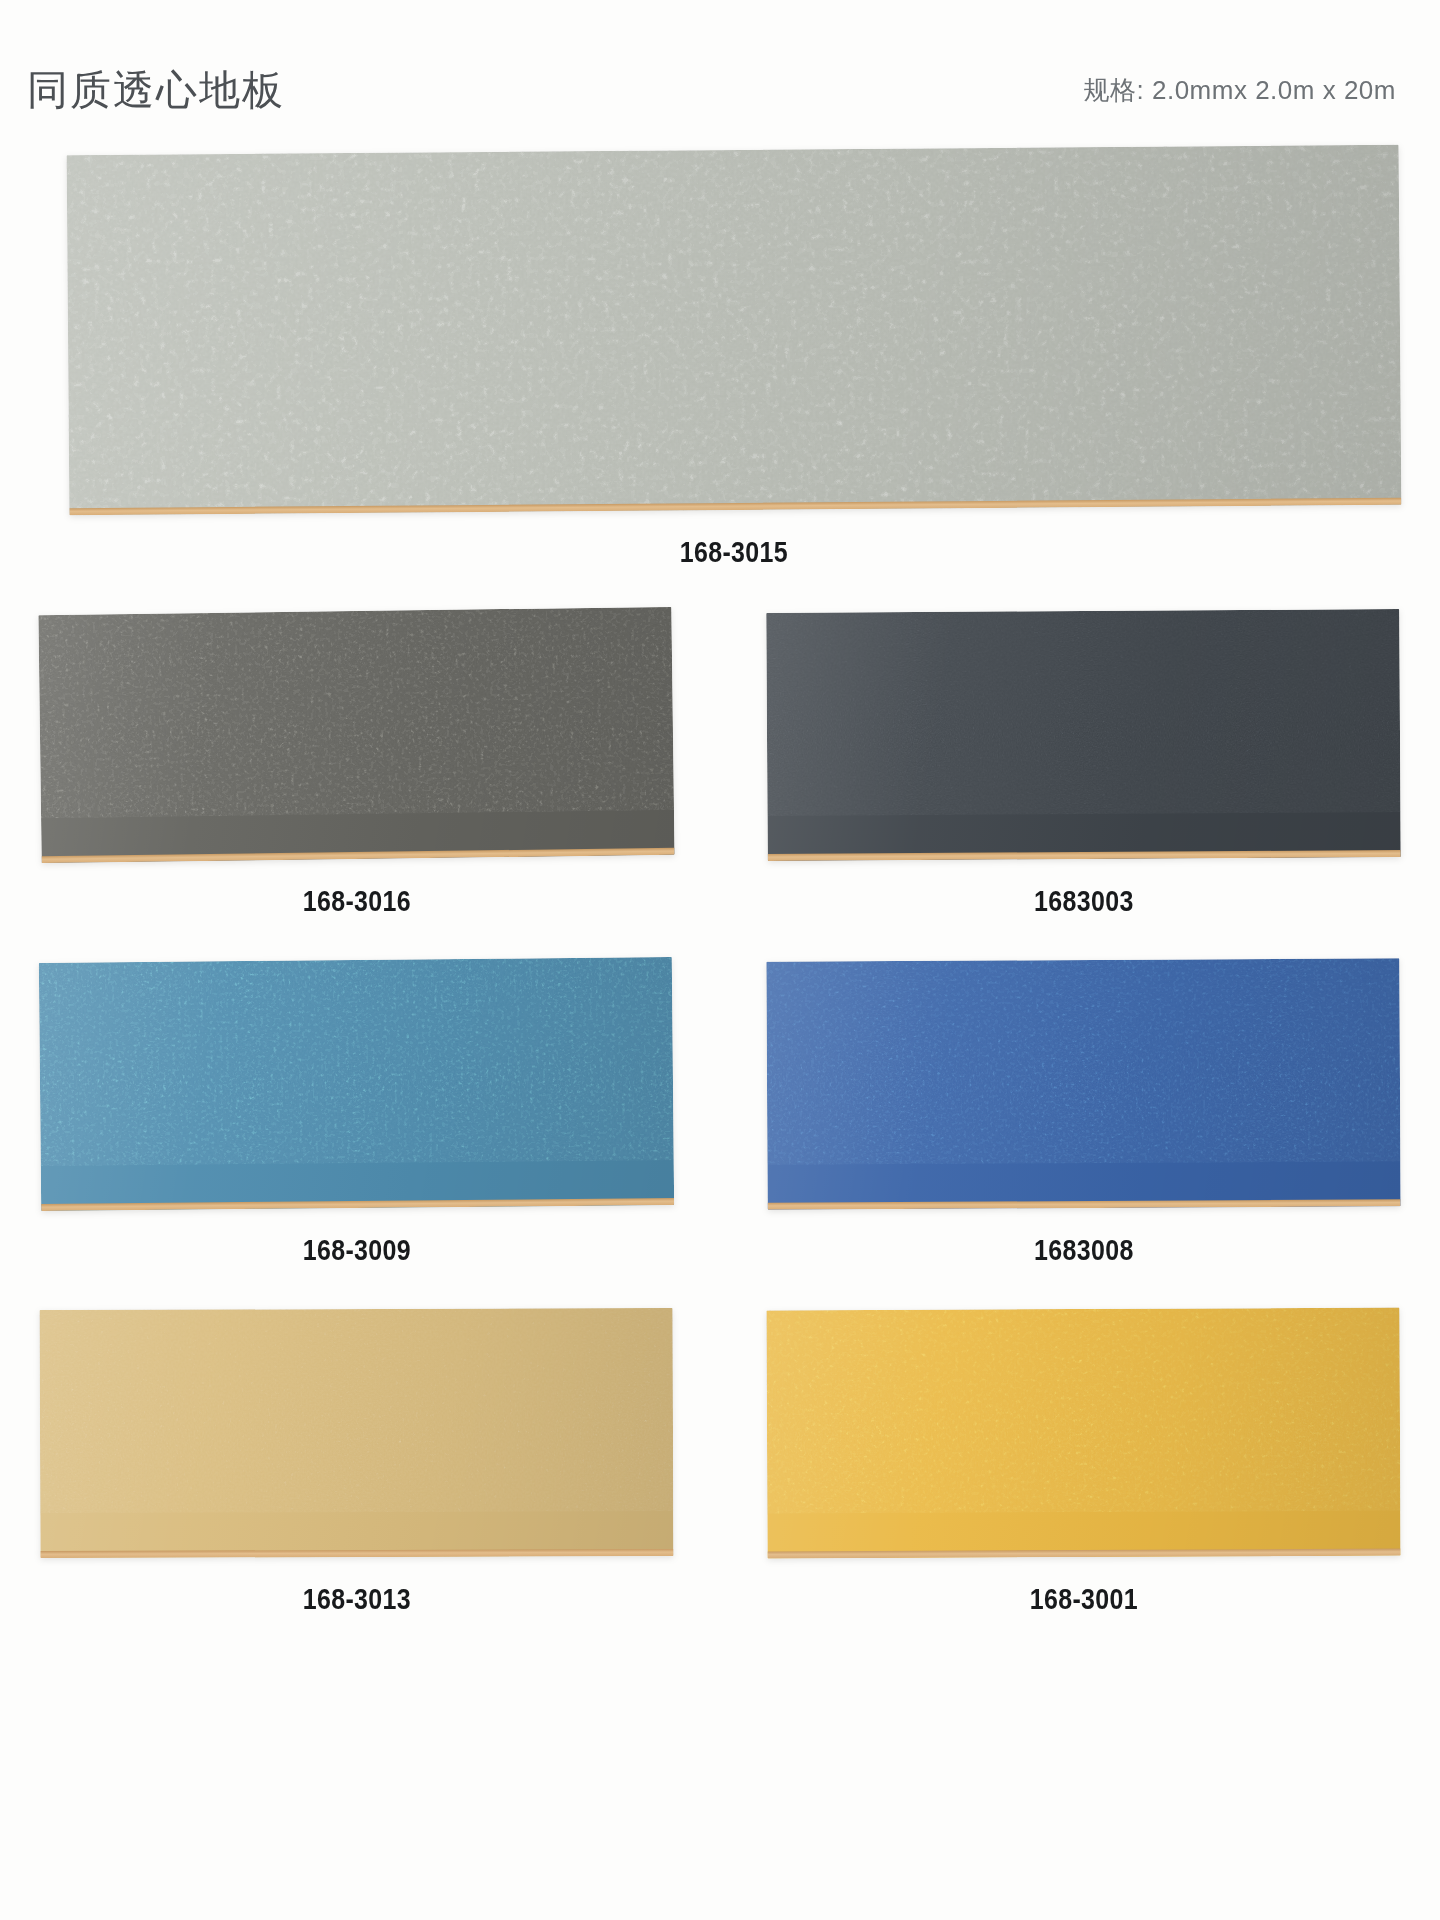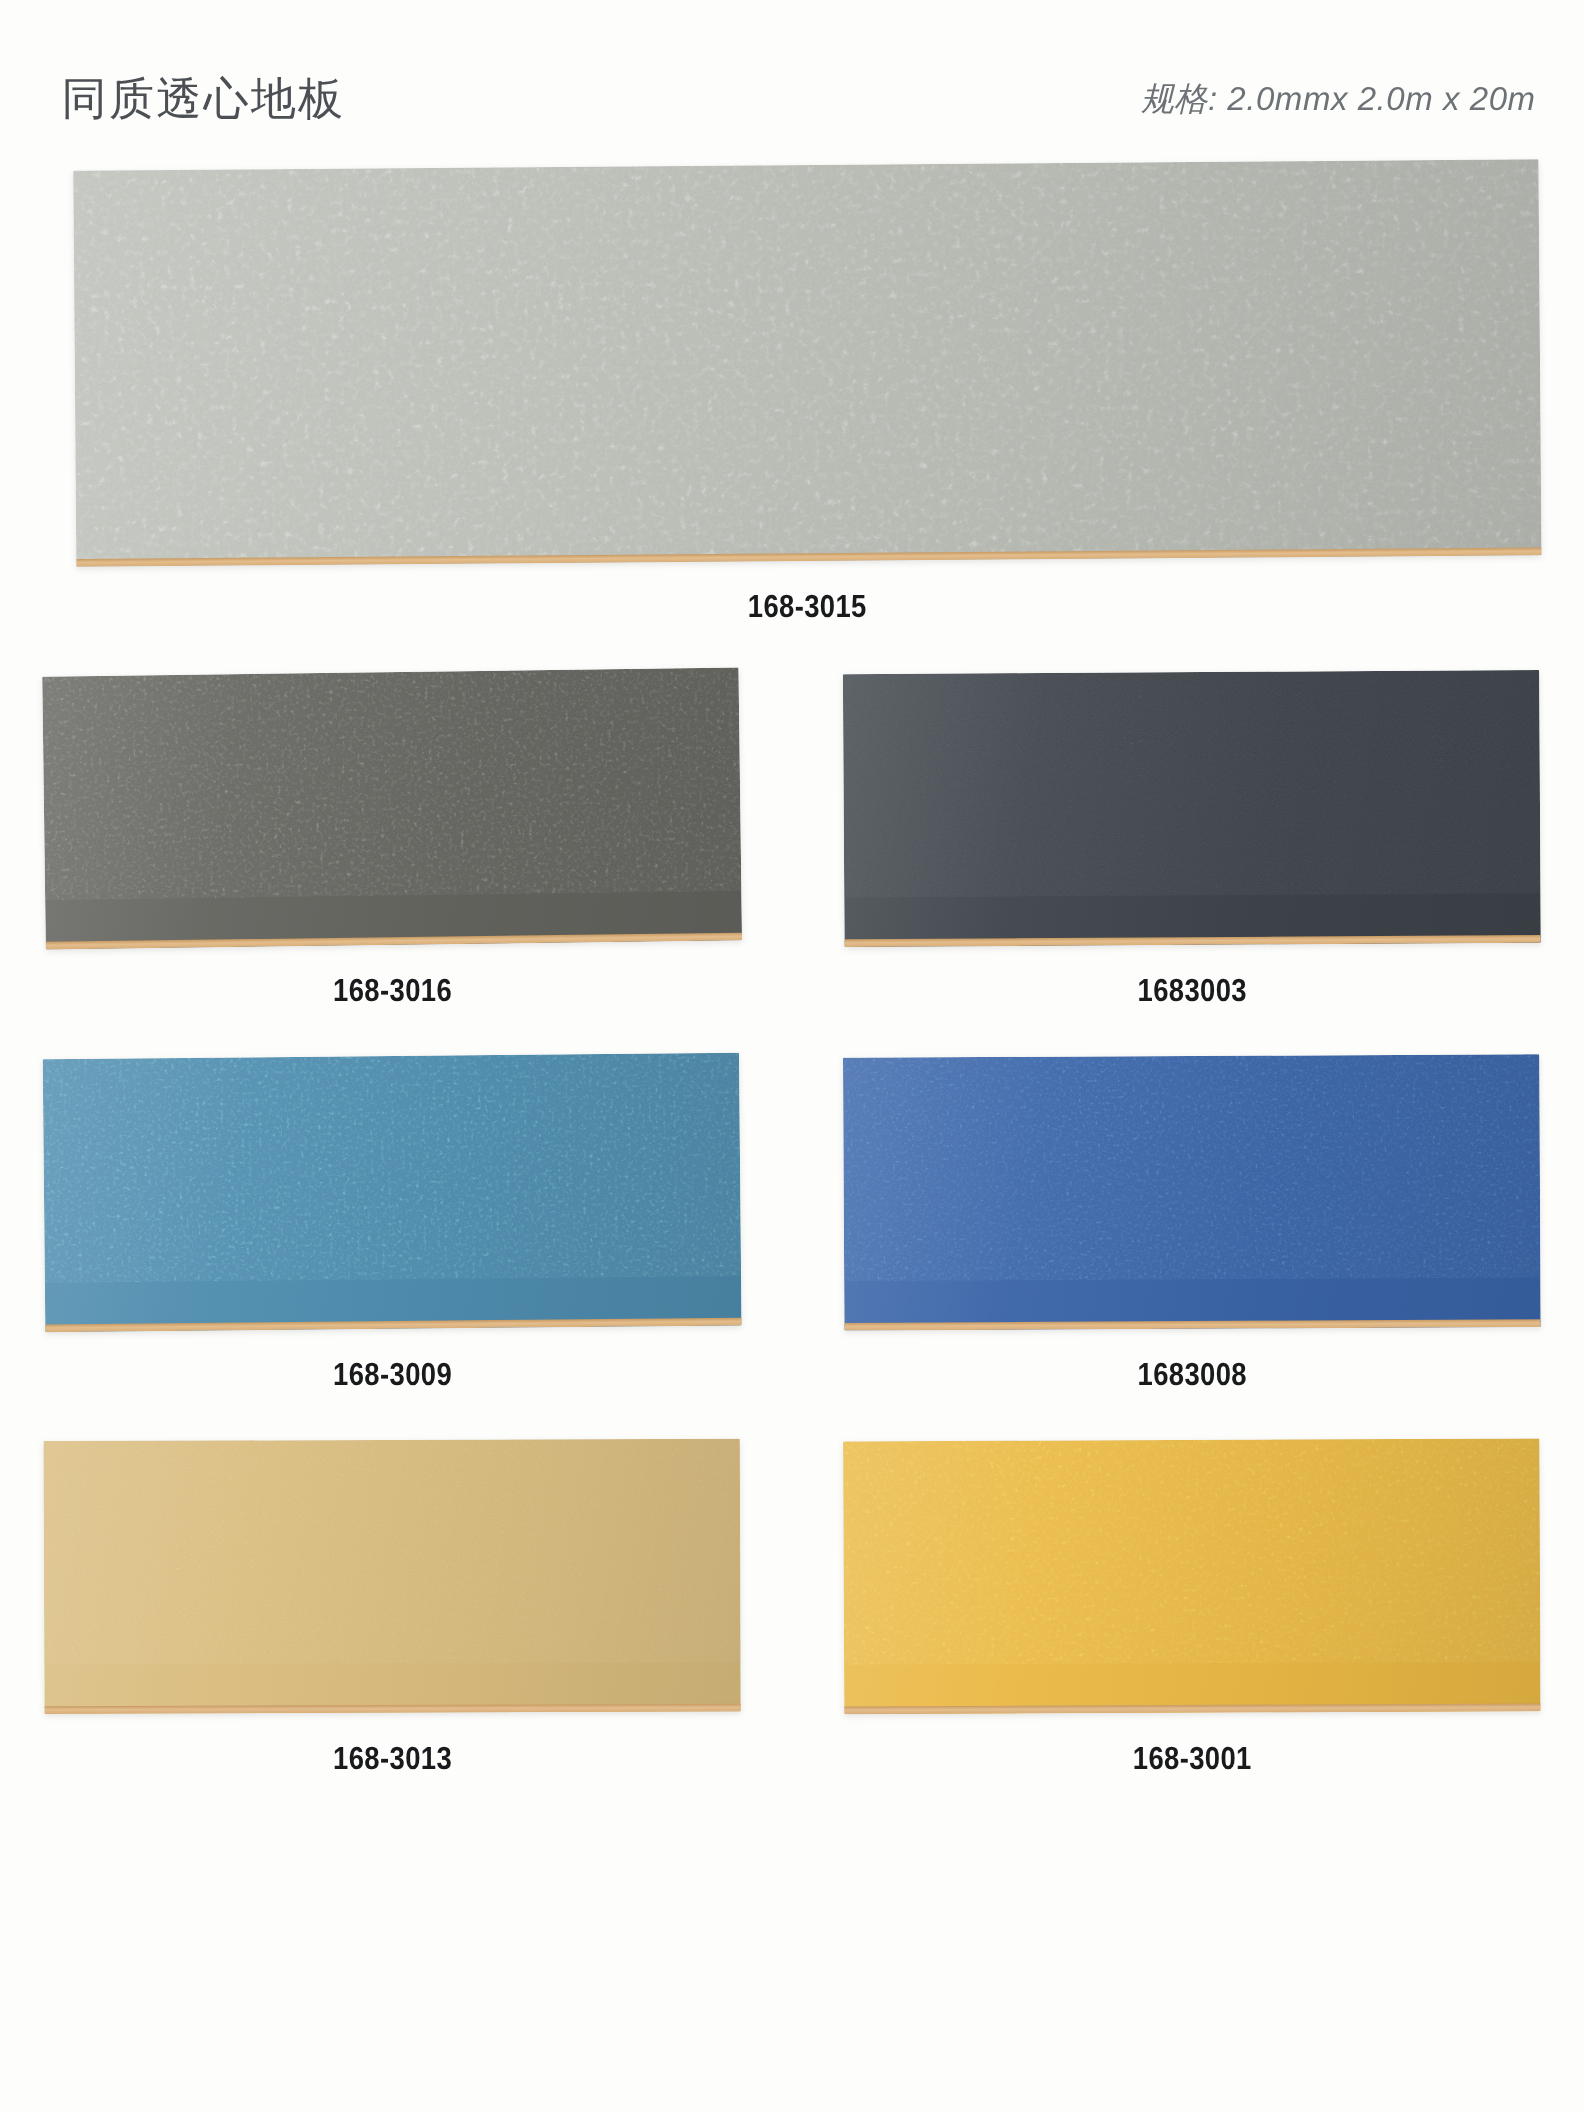--- a/index.html
+++ b/index.html
@@ -23,39 +23,38 @@
   
   .header {
     position: absolute;
     top: 55px;
     left: 0;
     width: 1440px;
     height: 70px;
     display: flex;
     align-items: center;
     justify-content: space-between;
-    padding: 0 44px 0 56px;
+    padding: 0 44px 0 27px;
     gap: 39px;
   }
 
   .page-title {
     font-size: 41px;
     letter-spacing: 2px;
     color: #4c5054;
     font-weight: 400;
     line-height: 1;
   }
 
   .spec-text {
-    font-size: 30px;
+    font-size: 26px;
     color: #6d7276;
     letter-spacing: 0.5px;
     white-space: nowrap;
     font-weight: 400;
-    font-style: italic;
   }
 
   
   .samples {
     position: absolute;
     top: 150px;
     left: 0;
     width: 1440px;
   }
 

